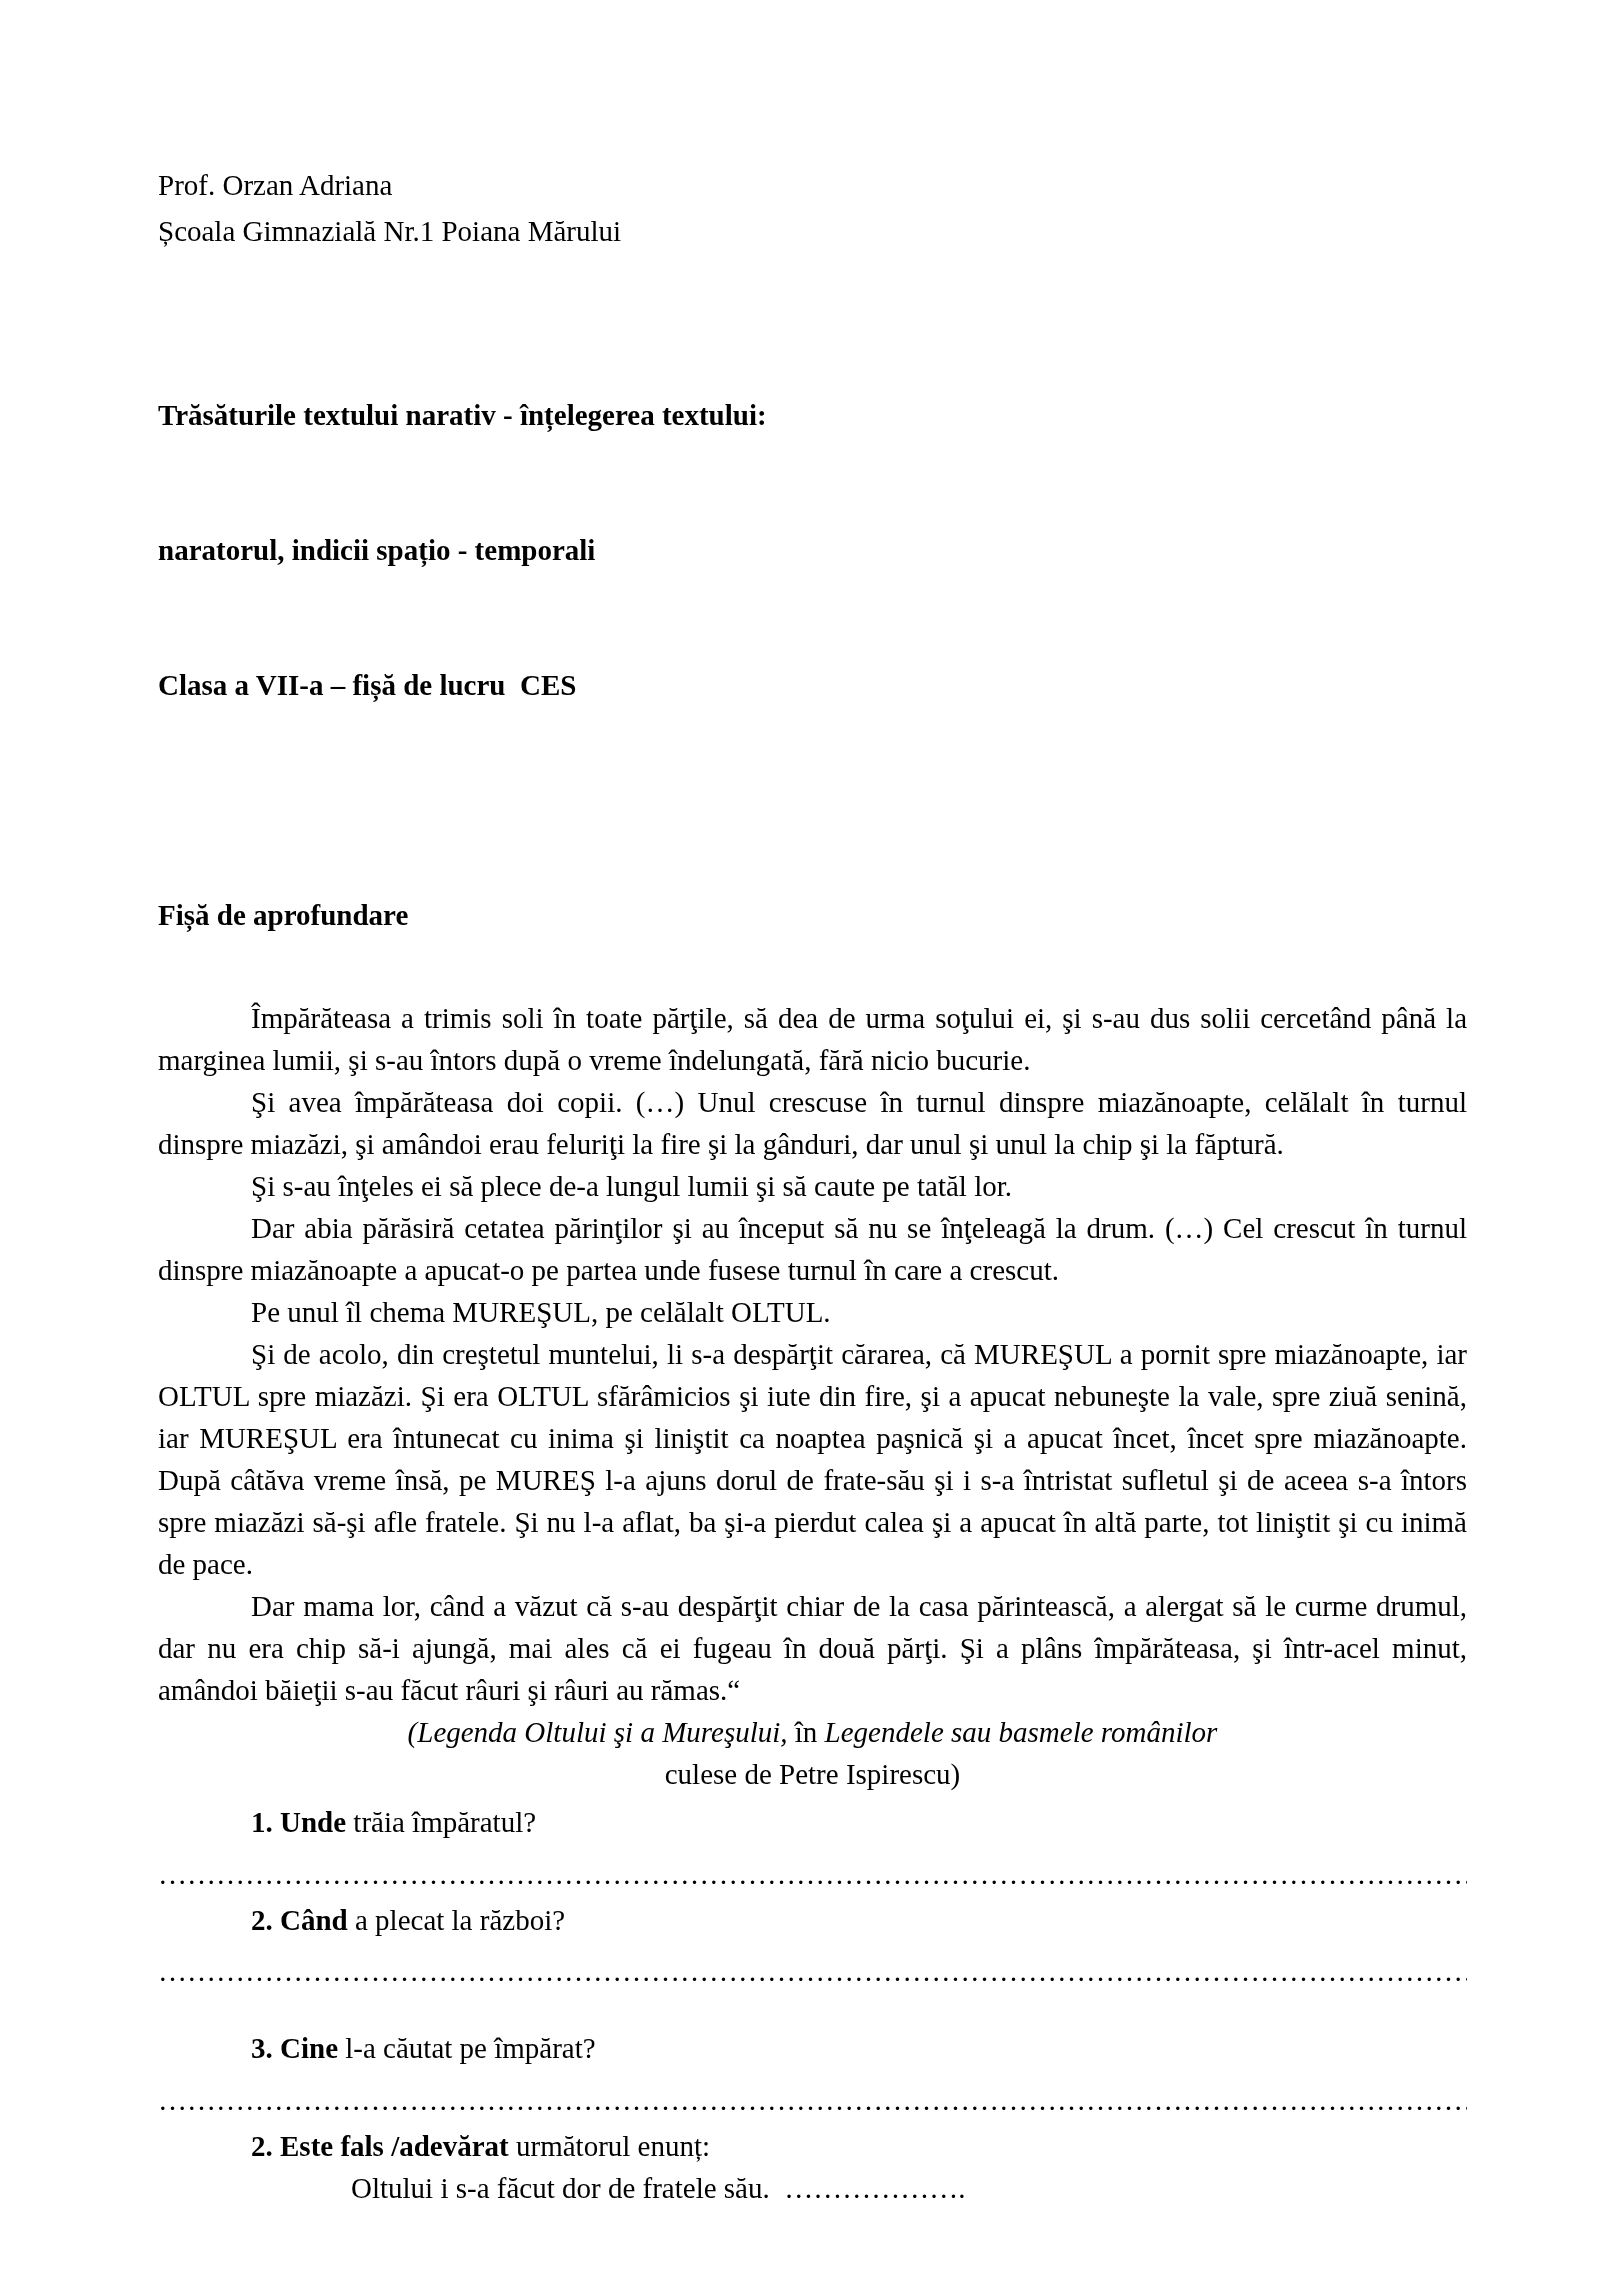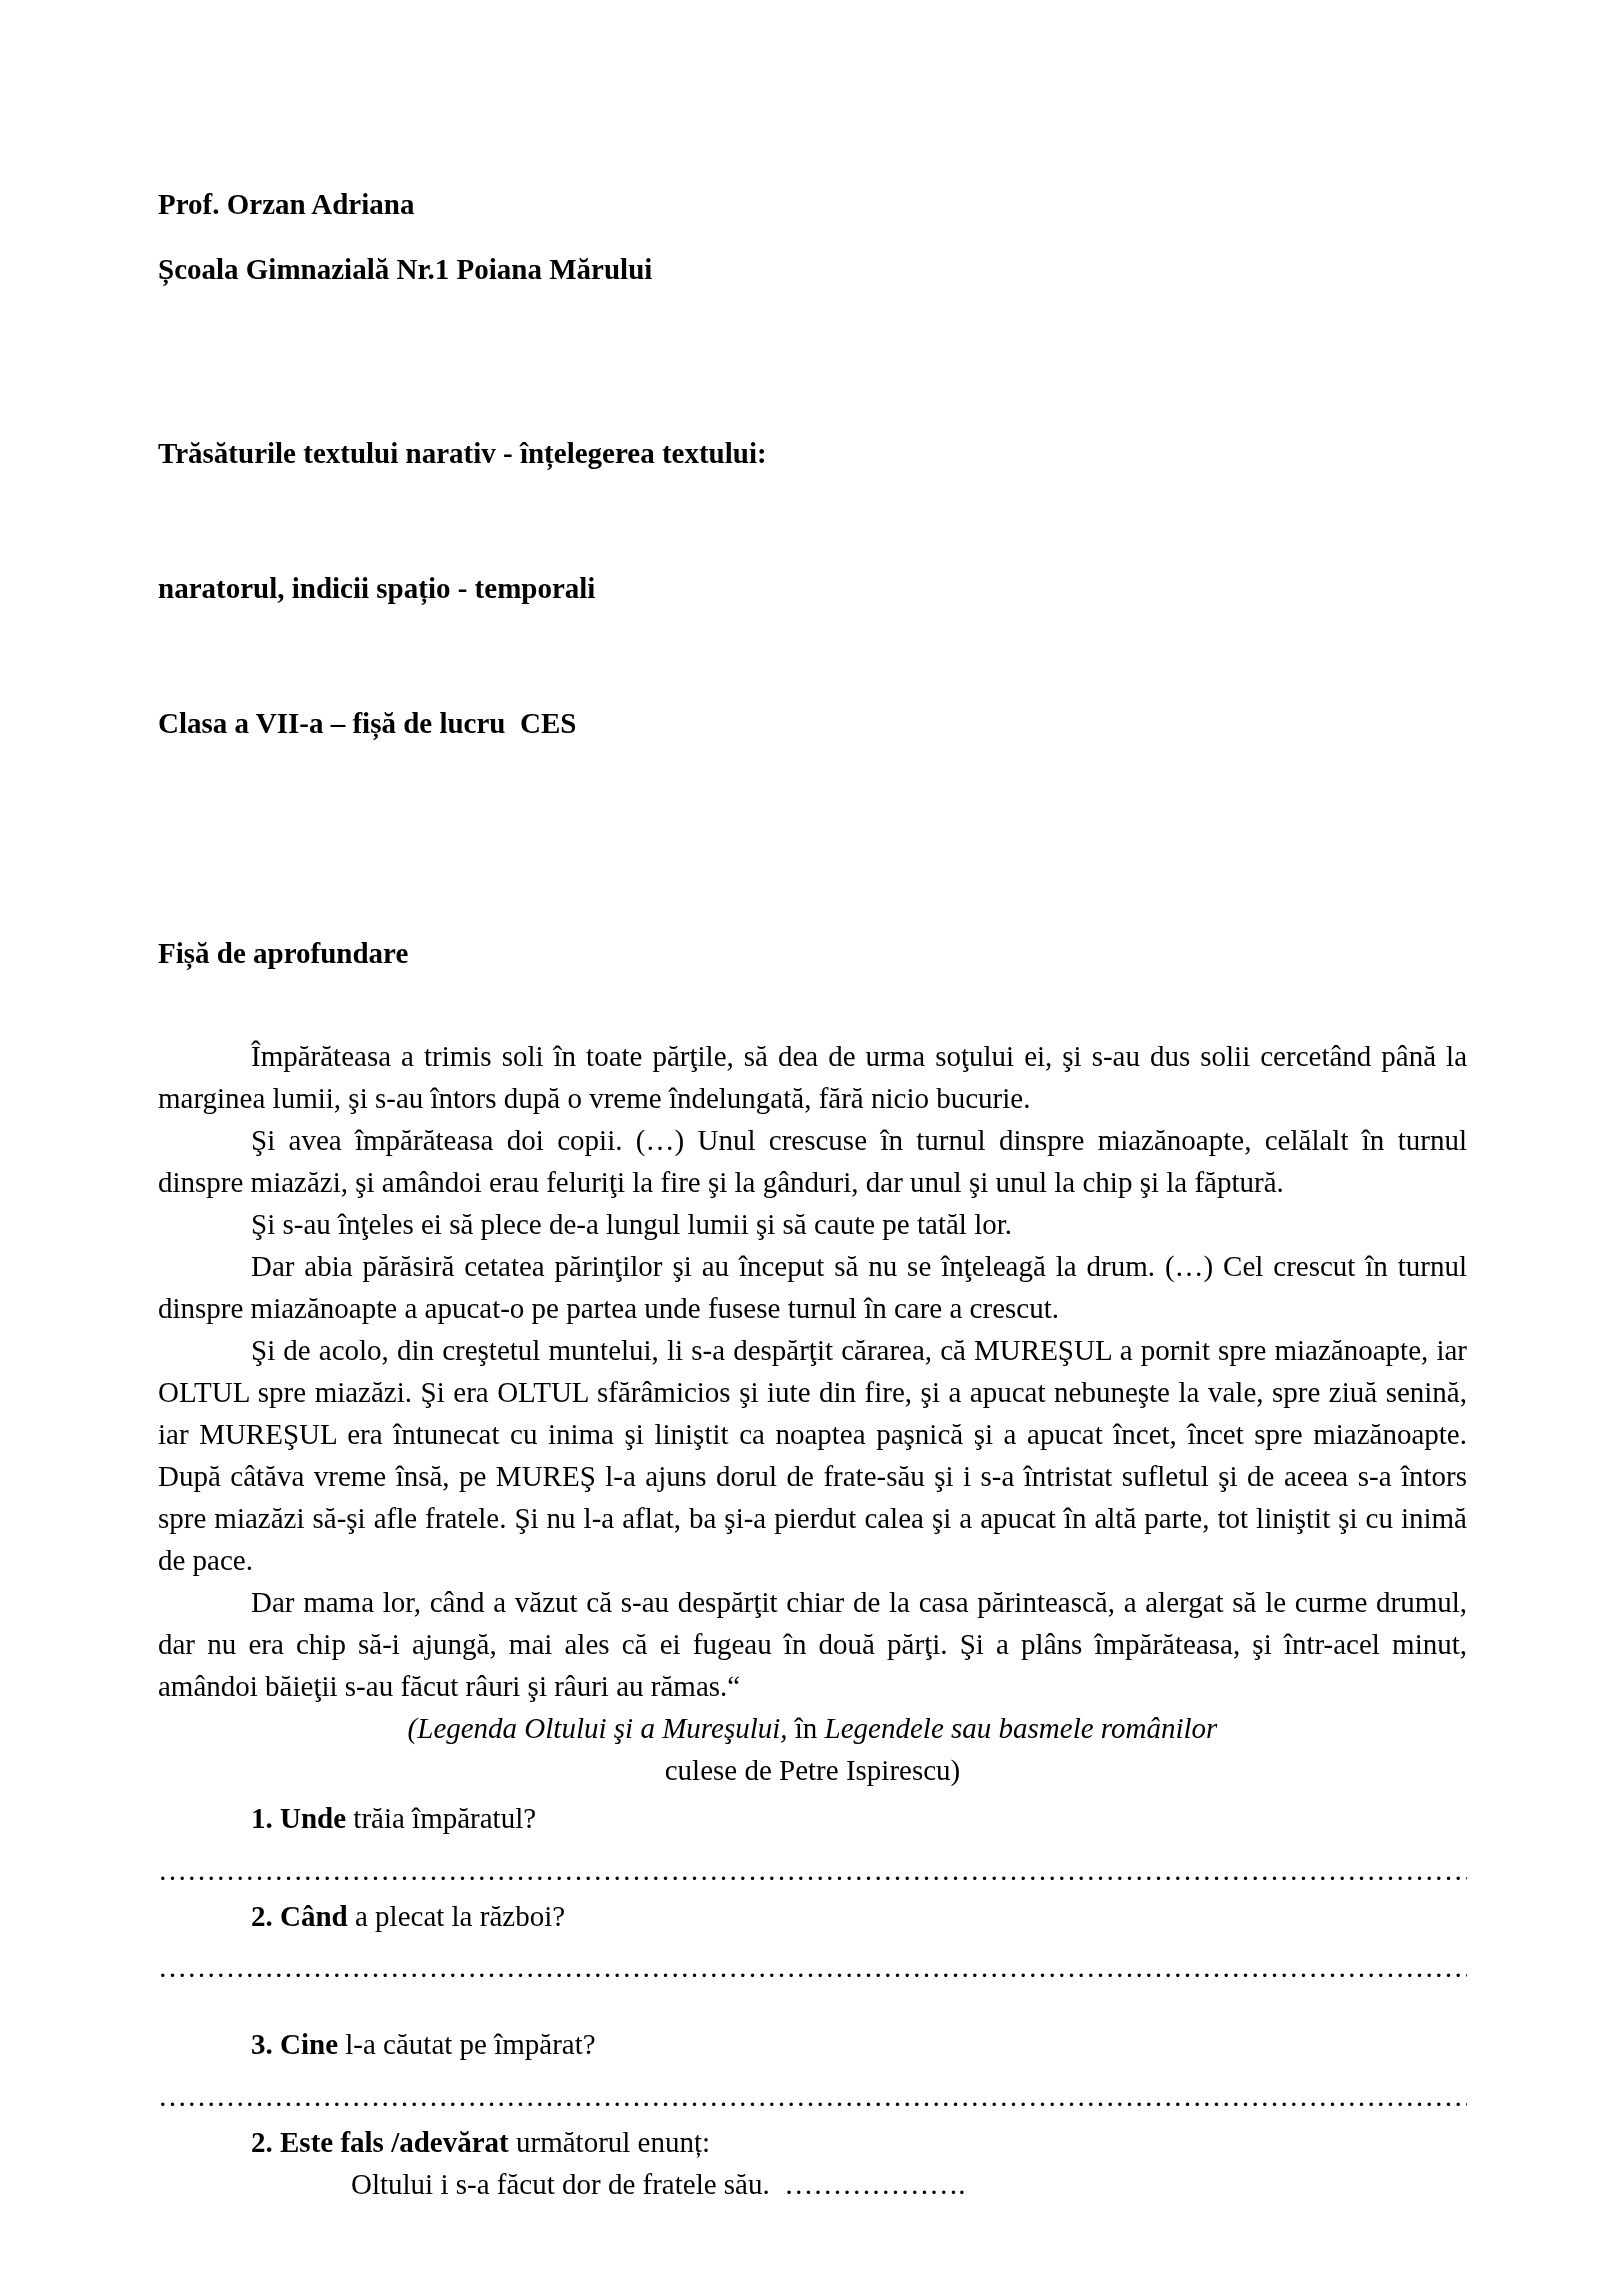--- a/index.html
+++ b/index.html
@@ -7,21 +7,21 @@
     position:relative;
     width:1621px;height:2293px;
     box-sizing:border-box;
     padding:162px 154px 0 158px;
     background:#ffffff;
     color:#000000;
     font-family:"Liberation Serif","DejaVu Serif",serif;
     font-size:29px;
     overflow:hidden;
   }
-  .author-block div{font-weight:bold;line-height:46px;margin-top:19px;}
+  .author-block div{font-weight:normal;line-height:46px;}
   .title-block{margin-top:49px;text-align:left;font-weight:bold;line-height:45px;white-space:pre-wrap;}
   .section-heading{margin-top:94px;font-weight:bold;line-height:46px;font-size:29px;margin-bottom:4px;}
   .story{margin-top:59px;}
   .story p{margin:0;line-height:42px;text-align:justify;text-indent:93px;}
   .attribution{line-height:42px;text-align:center;}
   .attribution .it{font-style:italic;}
   .questions{margin-top:5.9px;}
   .q{padding-left:93px;line-height:42px;}
   .q .b{font-weight:bold;}
   .answer-line{
@@ -50,20 +50,21 @@
     <div>Clasa a VII-a – fișă de lucru  CES</div>
   </div>
 
   <div class="section-heading">Fișă de aprofundare</div>
 
   <section class="story">
     <p>Împărăteasa a trimis soli în toate părţile, să dea de urma soţului ei, şi s-au dus solii cercetând până la marginea lumii, şi s-au întors după o vreme îndelungată, fără nicio bucurie.</p>
     <p>Şi avea împărăteasa doi copii. (…) Unul crescuse în turnul dinspre miazănoapte, celălalt în turnul dinspre miazăzi, şi amândoi erau feluriţi la fire şi la gânduri, dar unul şi unul la chip şi la făptură.</p>
     <p>Şi s-au înţeles ei să plece de-a lungul lumii şi să caute pe tatăl lor.</p>
     <p>Dar abia părăsiră cetatea părinţilor şi au început să nu se înţeleagă la drum. (…) Cel crescut în turnul dinspre miazănoapte a apucat-o pe partea unde fusese turnul în care a crescut.</p>
+    <p>Pe unul îl chema MUREŞUL, pe celălalt OLTUL.</p>
     <p>Şi de acolo, din creştetul muntelui, li s-a despărţit cărarea, că MUREŞUL a pornit spre miazănoapte, iar OLTUL spre miazăzi. Şi era OLTUL sfărâmicios şi iute din fire, şi a apucat nebuneşte la vale, spre ziuă senină, iar MUREŞUL era întunecat cu inima şi liniştit ca noaptea paşnică şi a apucat încet, încet spre miazănoapte. După câtăva vreme însă, pe MUREŞ l-a ajuns dorul de frate-său şi i s-a întristat sufletul şi de aceea s-a întors spre miazăzi să-şi afle fratele. Şi nu l-a aflat, ba şi-a pierdut calea şi a apucat în altă parte, tot liniştit şi cu inimă de pace.</p>
     <p>Dar mama lor, când a văzut că s-au despărţit chiar de la casa părintească, a alergat să le curme drumul, dar nu era chip să-i ajungă, mai ales că ei fugeau în două părţi. Şi a plâns împărăteasa, şi într-acel minut, amândoi băieţii s-au făcut râuri şi râuri au rămas.“</p>
 
     <div class="attribution">
       <div><span class="it">(Legenda Oltului şi a Mureşului,</span><span> în </span><span class="it">Legendele sau basmele românilor</span></div>
       <div>culese de Petre Ispirescu)</div>
     </div>
   </section>
 
   <section class="questions">

